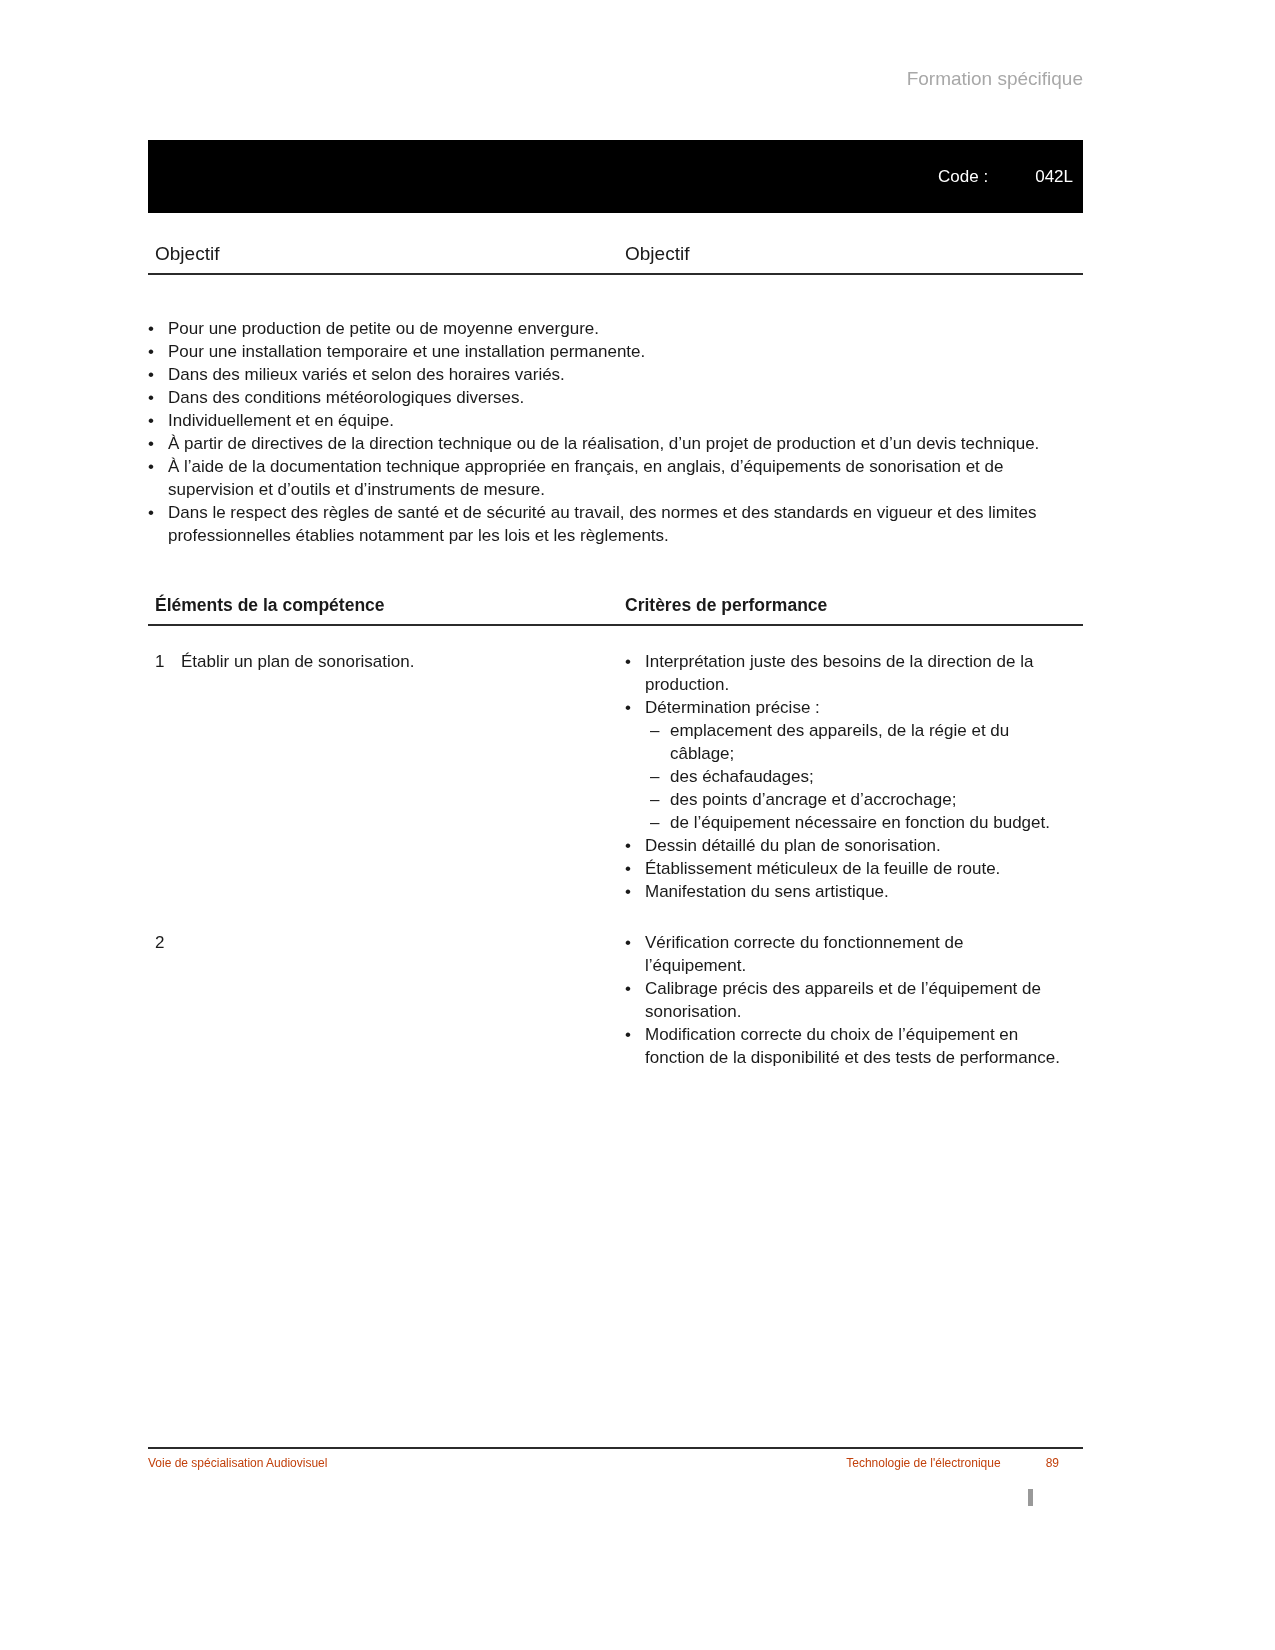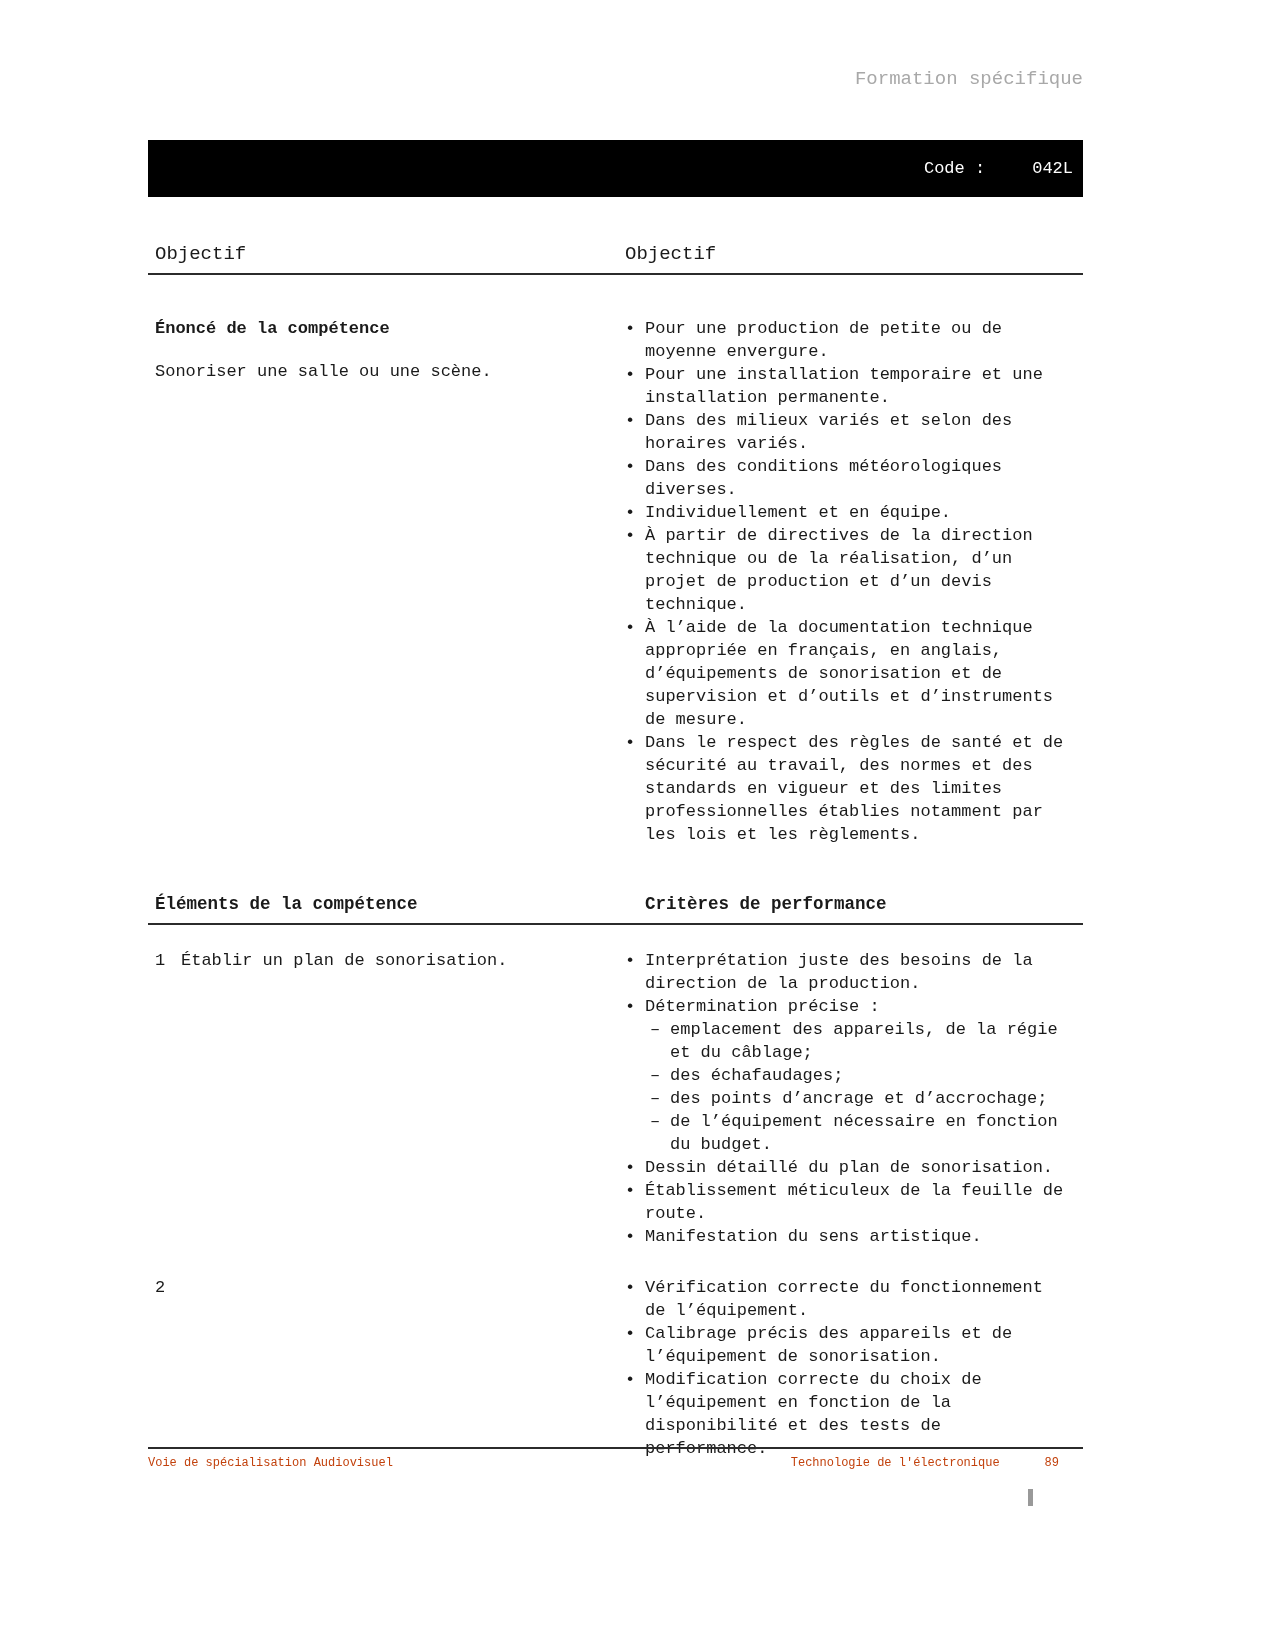--- a/index.html
+++ b/index.html
@@ -3,38 +3,38 @@
 <meta charset="utf-8">
 <style>
   * { margin: 0; padding: 0; box-sizing: border-box; }
   html, body { background: #e8e8e8; }
   .page {
     position: relative;
     width: 1275px;
     height: 1650px;
     margin: 0 auto;
     background: #ffffff;
-    font-family: Liberation Mono, monospace;
+    font-family: Liberation Sans, sans-serif;
     font-size: 17px;
     color: #1a1a1a;
     overflow: hidden;
   }
   .top-label {
     position: absolute;
     top: 68px;
     right: 192px;
     font-size: 19px;
     color: #a8a8a8;
   }
   .banner {
     position: absolute;
     top: 140px;
     left: 148px;
     width: 935px;
-    height: 57px;
+    height: 73px;
     background: #000000;
     color: #ffffff;
     display: flex;
     justify-content: flex-end;
     align-items: center;
     gap: 47px;
     padding-right: 10px;
     font-size: 17px;
   }
   .content {
@@ -43,21 +43,21 @@
     left: 148px;
     width: 935px;
   }
   .cols-head {
     display: flex;
     margin-top: 45px;
     padding-bottom: 7px;
     border-bottom: 2px solid #2b2b2b;
   }
   .cols-head .hdr { font-size: 19px; line-height: 24px; }
-  .sec2head { margin-top: 46px; padding-bottom: 7px; gap: 20px; }
+  .sec2head { margin-top: 46px; padding-bottom: 7px; }
   .sec2head .hdr { font-size: 17.5px; font-weight: bold; }
   .col-left { width: 477px; flex-shrink: 0; padding-left: 7px; padding-right: 24px; }
   .col-right { flex: 1; padding-right: 16px; }
   .row { display: flex; }
   .sec1 { margin-top: 42px; }
   .bold-title { font-weight: bold; line-height: 23px; margin-bottom: 20px; }
   .body-text { line-height: 23px; }
   .list {}
   .li { display: flex; line-height: 23px; }
   .li .marker { width: 20px; flex-shrink: 0; }
@@ -103,24 +103,20 @@
   </div>
 
   <div class="content">
 
     <div class="cols-head">
       <div class="col-left hdr">Objectif</div>
       <div class="col-right hdr">Objectif</div>
     </div>
 
     <div class="row sec1">
-      <div class="col-left">
-        <div class="bold-title">Énoncé de la compétence</div>
-        <div class="body-text">Sonoriser une salle ou une scène.</div>
-      </div>
       <div class="col-right">
         <div class="list">
             <div class="li bullet">
               <span class="marker">•</span>
               <span class="txt">Pour une production de petite ou de moyenne envergure.</span>
             </div>
             <div class="li bullet">
               <span class="marker">•</span>
               <span class="txt">Pour une installation temporaire et une installation permanente.</span>
             </div>

